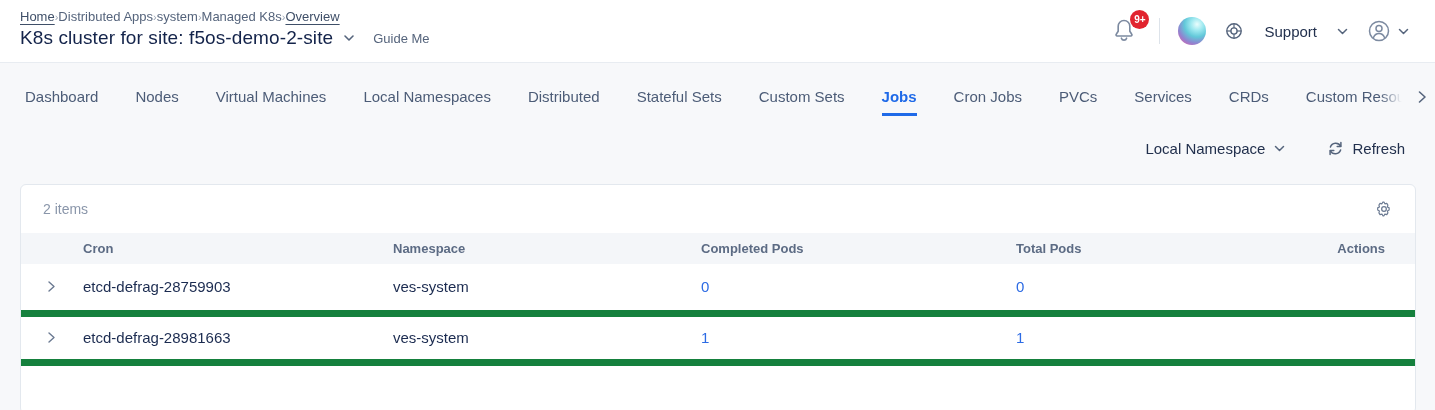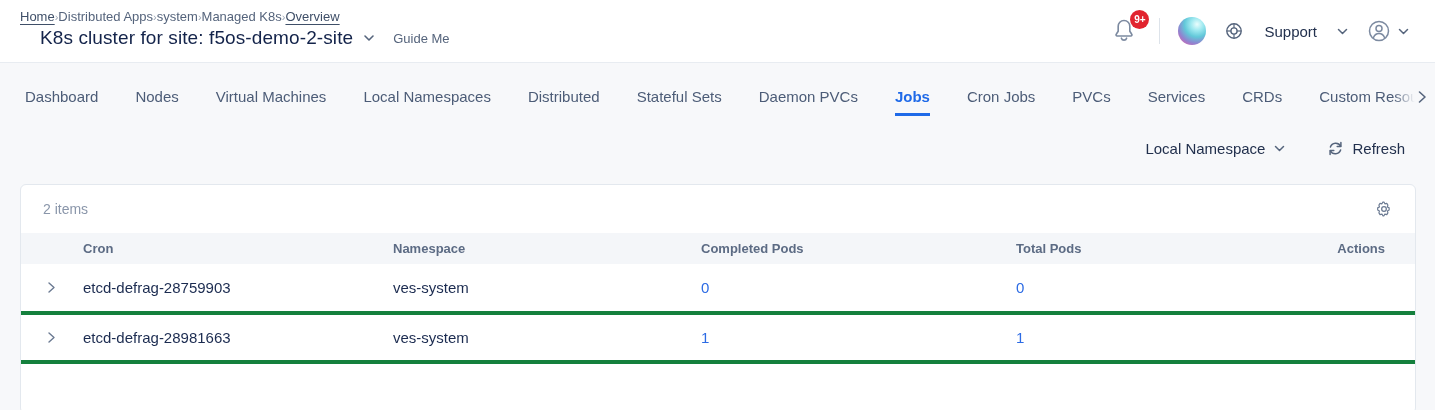--- a/index.html
+++ b/index.html
@@ -8,21 +8,21 @@
     background:#f7f8fa; color:#1c2c4f; }
 
   
   .topbar { background:#fff; border-bottom:1px solid #e8ecf1; height:63px;
     display:flex; justify-content:space-between; align-items:stretch;
     padding:0 26px 0 20px; }
   .topbar-left { padding-top:9px; }
   .breadcrumb { display:flex; align-items:center; gap:0; font-size:13px; color:#55647c; }
   .crumb-link { color:#3f4f68; text-decoration:underline; text-underline-offset:3px; cursor:pointer; }
   .crumb-sep { color:#9aa5b5; font-size:11px; }
-  .title-row { display:flex; align-items:center; gap:10px; margin-top:3px;margin-left:20px; }
+  .title-row { display:flex; align-items:center; gap:10px; margin-top:3px; }
   .page-title { font-size:19px; font-weight:500; color:#13234a; letter-spacing:.1px; }
   .chev { display:inline-block; }
   .guide-me { font-size:13px; color:#55647c; margin-left:8px; cursor:pointer; }
 
   .topbar-right { display:flex; align-items:center; gap:18px; }
   .bell-wrap { position:relative; width:30px; height:30px; cursor:pointer; }
   .badge { position:absolute; top:-6px; right:-8px; background:#e1232e; color:#fff;
     font-size:10px; font-weight:700; border-radius:50%; width:19px; height:19px;
     display:flex; align-items:center; justify-content:center; }
   .vdivider { width:1px; height:26px; background:#dde3ea; }
@@ -59,21 +59,21 @@
     border:1px solid #c9d2de; border-radius:4px; padding:0 10px; background:#fff; }
   .search-input { border:none; outline:none; width:100%; font-size:14px; color:#1c2c4f;
     font-family:"Liberation Sans","DejaVu Sans",sans-serif; background:transparent; }
   .search-input::placeholder { color:#9aa6ba; }
   .gear { cursor:pointer; }
 
   table.jobs { width:100%; border-collapse:collapse; table-layout:fixed; }
   thead th { background:#f4f6f9; font-size:13px; font-weight:700; color:#5c6b84;
     text-align:left; height:31px; padding:0; }
   th.actions, td.actions { text-align:right; padding-right:30px; }
-  tbody td { height:49px; font-size:15px; border-bottom:4px solid #15803d; padding:0; }
+  tbody td { height:49px; font-size:15px; border-bottom:7px solid #15803d; padding:0; }
   tr.row td.name-cell { color:#1b2b50; }
   td.ns-cell { color:#1b2b50; }
   .pods-link { color:#2c6be4; text-decoration:none; cursor:pointer; }
   .expander { padding-left:26px; cursor:pointer; }
 </style>
 </head>
 <body>
 
 <div class="topbar">
   <div class="topbar-left">
@@ -136,21 +136,21 @@
   </div>
 </div>
 
 <div class="tabbar">
   <div class="tab">Dashboard</div>
   <div class="tab">Nodes</div>
   <div class="tab">Virtual Machines</div>
   <div class="tab">Local Namespaces</div>
   <div class="tab">Distributed</div>
   <div class="tab">Stateful Sets</div>
-  <div class="tab">Daemon PVCs</div>
+  <div class="tab">Custom Sets</div>
   <div class="tab active">Jobs</div>
   <div class="tab">Cron Jobs</div>
   <div class="tab">PVCs</div>
   <div class="tab">Services</div>
   <div class="tab">CRDs</div>
   <div class="tab clipped">
     <span>Custom Resour</span>
     <span class="tab-fade"></span>
   </div>
   <div class="tab-overflow">

